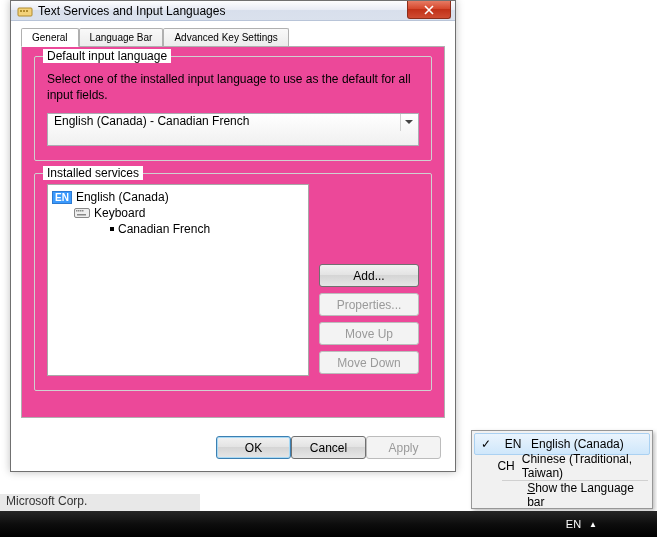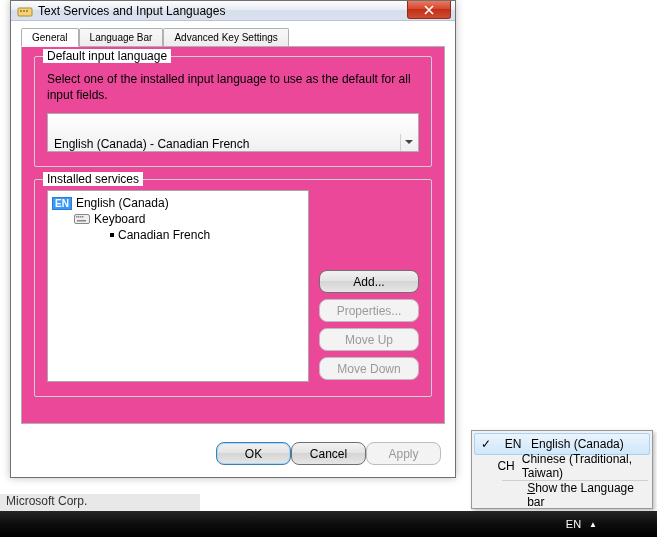--- a/index.html
+++ b/index.html
@@ -132,25 +132,25 @@
   padding: 0 4px;
   font-size: 12px;
 }
 .desc {
   font-size: 12px;
   margin: 4px 0 10px 0;
   line-height: 1.35;
 }
 .dropdown {
   width: 100%;
-  height: 39px;
+  height: 33px;
   border: 1px solid #abadb3;
   background: linear-gradient(to bottom, #fff, #f0f0f0);
   display: flex;
-  align-items: flex-end;
+  align-items: flex-start;
   justify-content: space-between;
   padding: 0 2px 0 6px;
   font-size: 12px;
   cursor: pointer;
 }
 .dropdown .dd-arrow {
   width: 16px; height: 17px;
   display: flex; align-items: center; justify-content: center;
   border-left: 1px solid #d0d0d0;
 }
@@ -187,21 +187,21 @@
 .btn-col {
   display: flex;
   flex-direction: column;
   gap: 6px;
   justify-content: flex-end;
   padding-bottom: 2px;
 }
 .wbtn {
   width: 100px; height: 23px;
   border: 1px solid #707070;
-  border-radius: 8px;
+  border-radius: 3px;
   background: linear-gradient(to bottom, #f2f2f2, #e3e3e3 48%, #d5d5d5 50%, #e6e6e6);
   font-size: 12px;
   cursor: pointer;
   font-family: inherit;
 }
 .wbtn:disabled {
   color: #9a9a9a;
   border-color: #bcbcbc;
   background: #f3f3f3;
   cursor: default;

